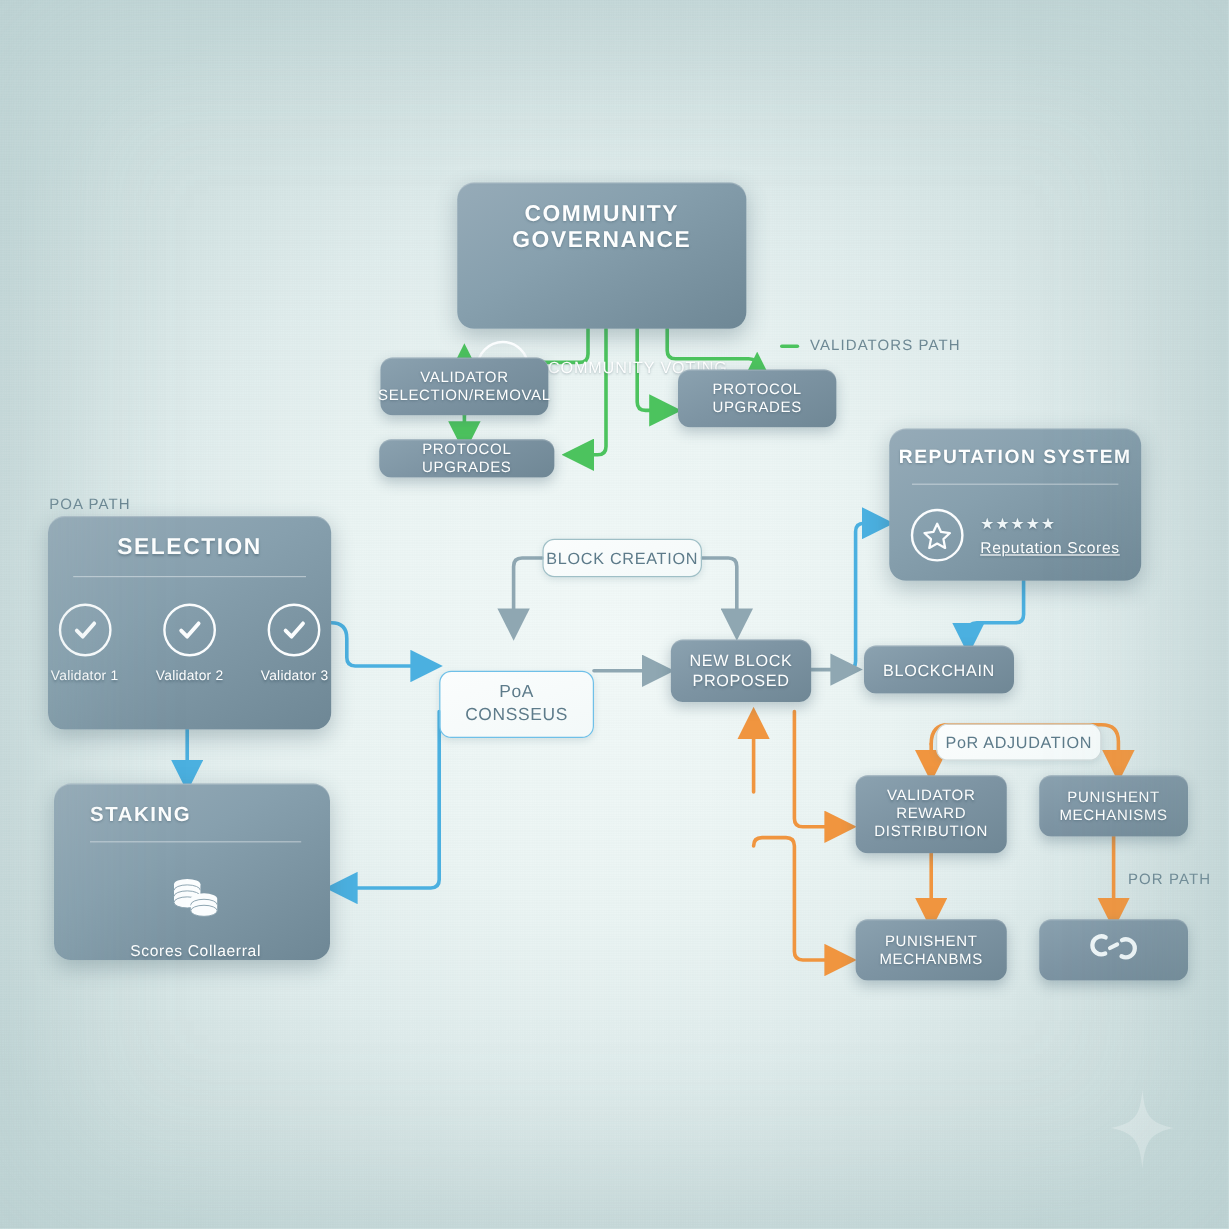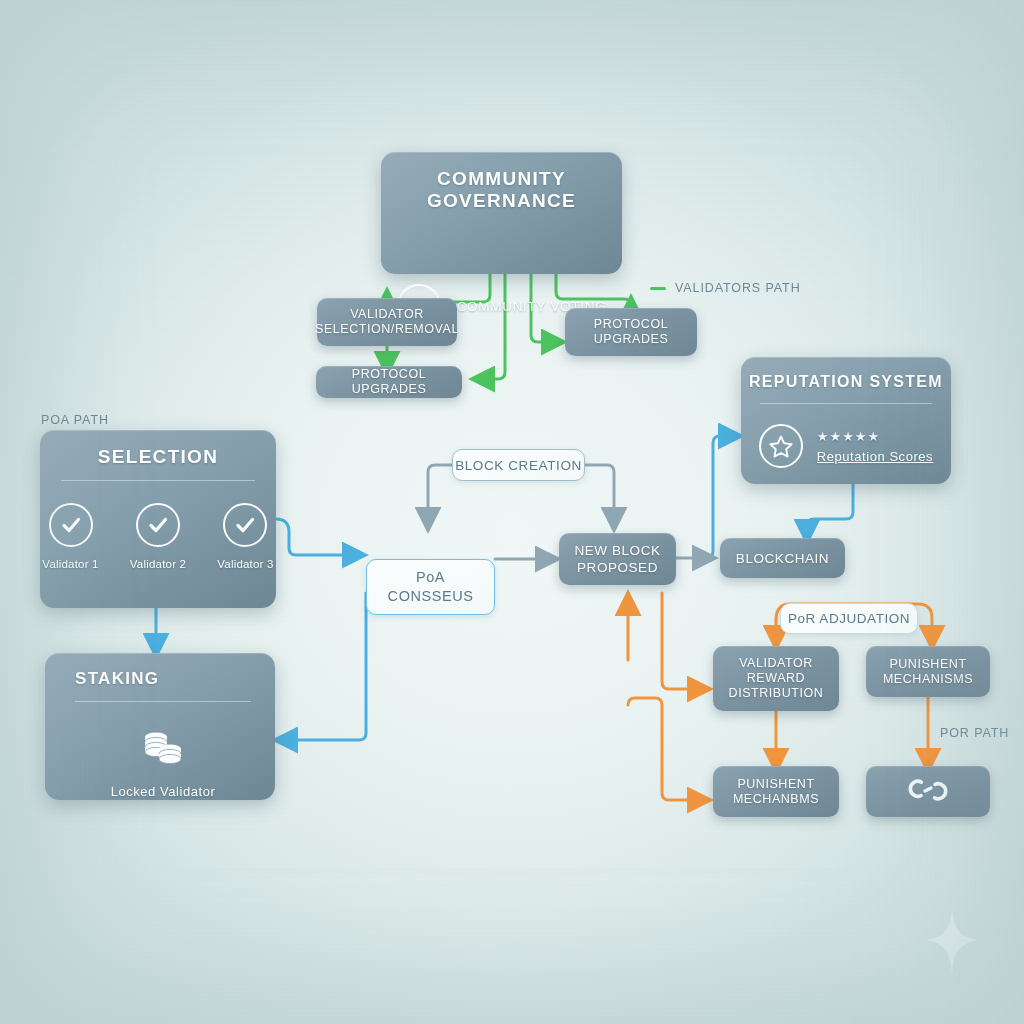--- a/index.html
+++ b/index.html
@@ -244,21 +244,21 @@
           <ellipse cx="16" cy="19" rx="11" ry="4.6" fill="#fbfdfe" stroke="#8aa2af" stroke-width=".8"></ellipse>
           <rect x="5" y="19" width="22" height="5" fill="#fbfdfe"></rect>
           <ellipse cx="16" cy="24" rx="11" ry="4.6" fill="#fbfdfe" stroke="#8aa2af" stroke-width=".8"></ellipse>
           <ellipse cx="30" cy="21" rx="11" ry="4.6" fill="#fbfdfe"></ellipse>
           <rect x="19" y="21" width="22" height="5" fill="#fbfdfe"></rect>
           <ellipse cx="30" cy="26" rx="11" ry="4.6" fill="#fbfdfe" stroke="#8aa2af" stroke-width=".8"></ellipse>
           <rect x="19" y="26" width="22" height="5" fill="#fbfdfe"></rect>
           <ellipse cx="30" cy="31" rx="11" ry="4.6" fill="#fbfdfe" stroke="#8aa2af" stroke-width=".8"></ellipse>
         </svg>
       </span>
-      <span class="cap">Locked Validator</span>
+      <span class="cap">Scores Collaerral</span>
     </div>
   </div>
 
   <div class="node ghost mid-node" style="left:452px;top:449px;width:133px;height:32px;">
     <span style="letter-spacing:.6px;">BLOCK CREATION</span>
   </div>
 
   <div class="node ghost ghost-blue" style="left:366px;top:531px;width:129px;height:56px;font-size:14.5px;line-height:19px;">
     <span style="white-space:pre-line;">PoA
 CONSSEUS</span>

